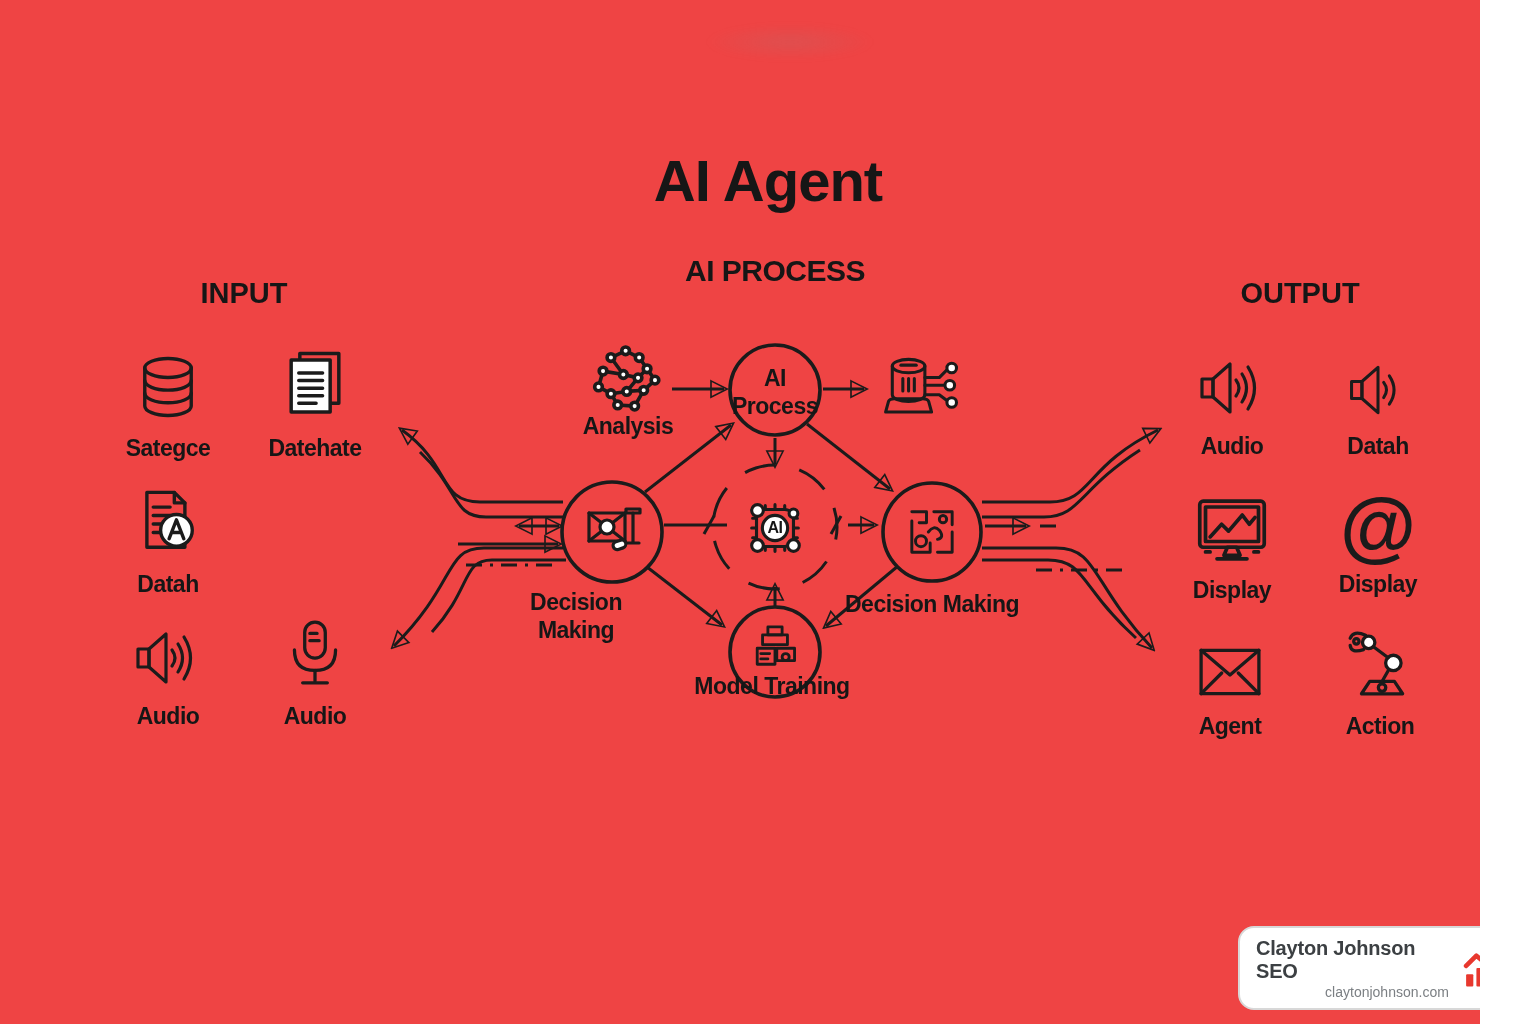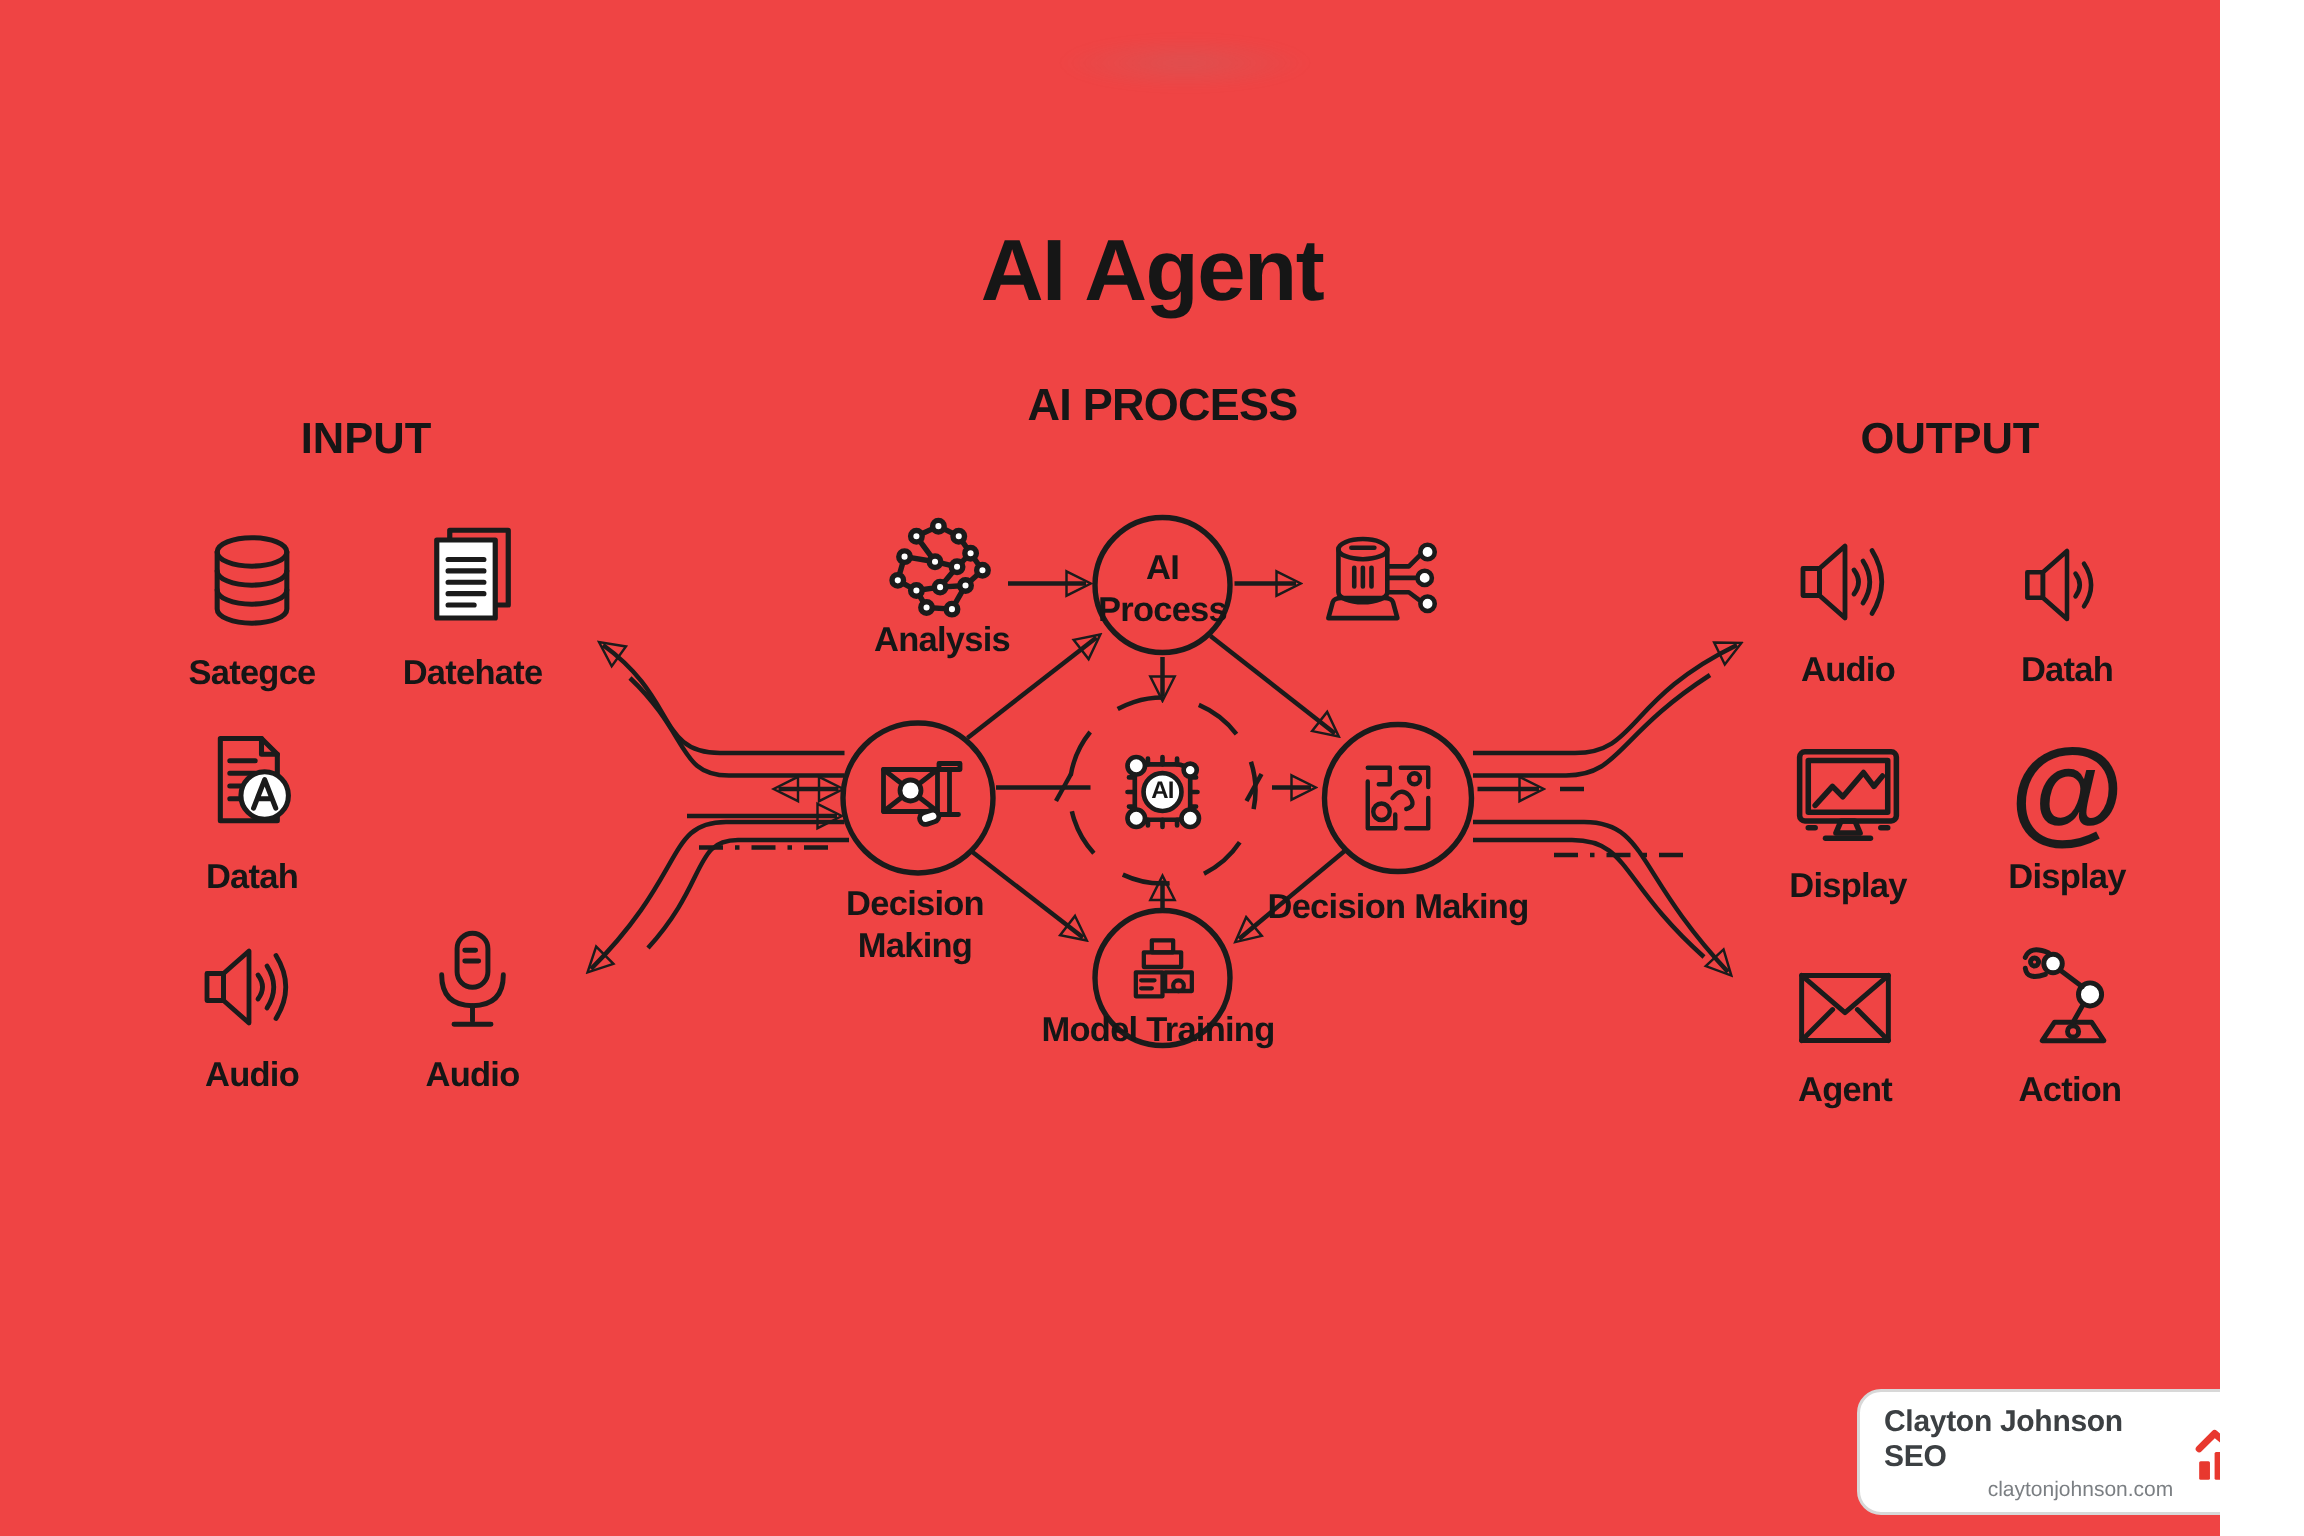--- a/index.html
+++ b/index.html
@@ -138,21 +138,21 @@
   <div class="abs" style="left:577px;top:495px;">
     <svg class="icon" width="72" height="72" viewBox="0 0 72 72">
       <rect x="12" y="18" width="36" height="28"></rect>
       <path d="M12 18 L48 46 M48 18 L12 46"></path>
       <circle class="fw" cx="30" cy="32" r="7"></circle>
       <path d="M49 14 H63 V18 H49 Z"></path>
       <path d="M56 18 V48 M50 48 H62"></path>
       <rect class="fw" x="36" y="46" width="13" height="8" rx="4" transform="rotate(-18 42 50)"></rect>
     </svg>
   </div>
-  <div class="abs ctr lbl node-label" style="left:610px;top:588px;">Decision
+  <div class="abs ctr lbl node-label" style="left:576px;top:588px;">Decision
 Making</div>
 
   <div class="abs" style="left:740px;top:493px;">
     <svg class="icon" width="70" height="70" viewBox="0 0 72 72">
       <rect x="17" y="17" width="38" height="38" rx="9"></rect>
       <path d="M26 13 V17 M36 12 V17 M46 13 V17 M26 59 V55 M36 60 V55 M46 59 V55 M13 26 H17 M12 36 H17 M13 46 H17 M59 26 H55 M60 36 H55 M59 46 H55"></path>
       <circle class="fw" cx="18" cy="18" r="6"></circle>
       <circle class="fw" cx="55" cy="21" r="4.5"></circle>
       <circle class="fw" cx="18" cy="54" r="6"></circle>
       <circle class="fw" cx="55" cy="54" r="6"></circle>

